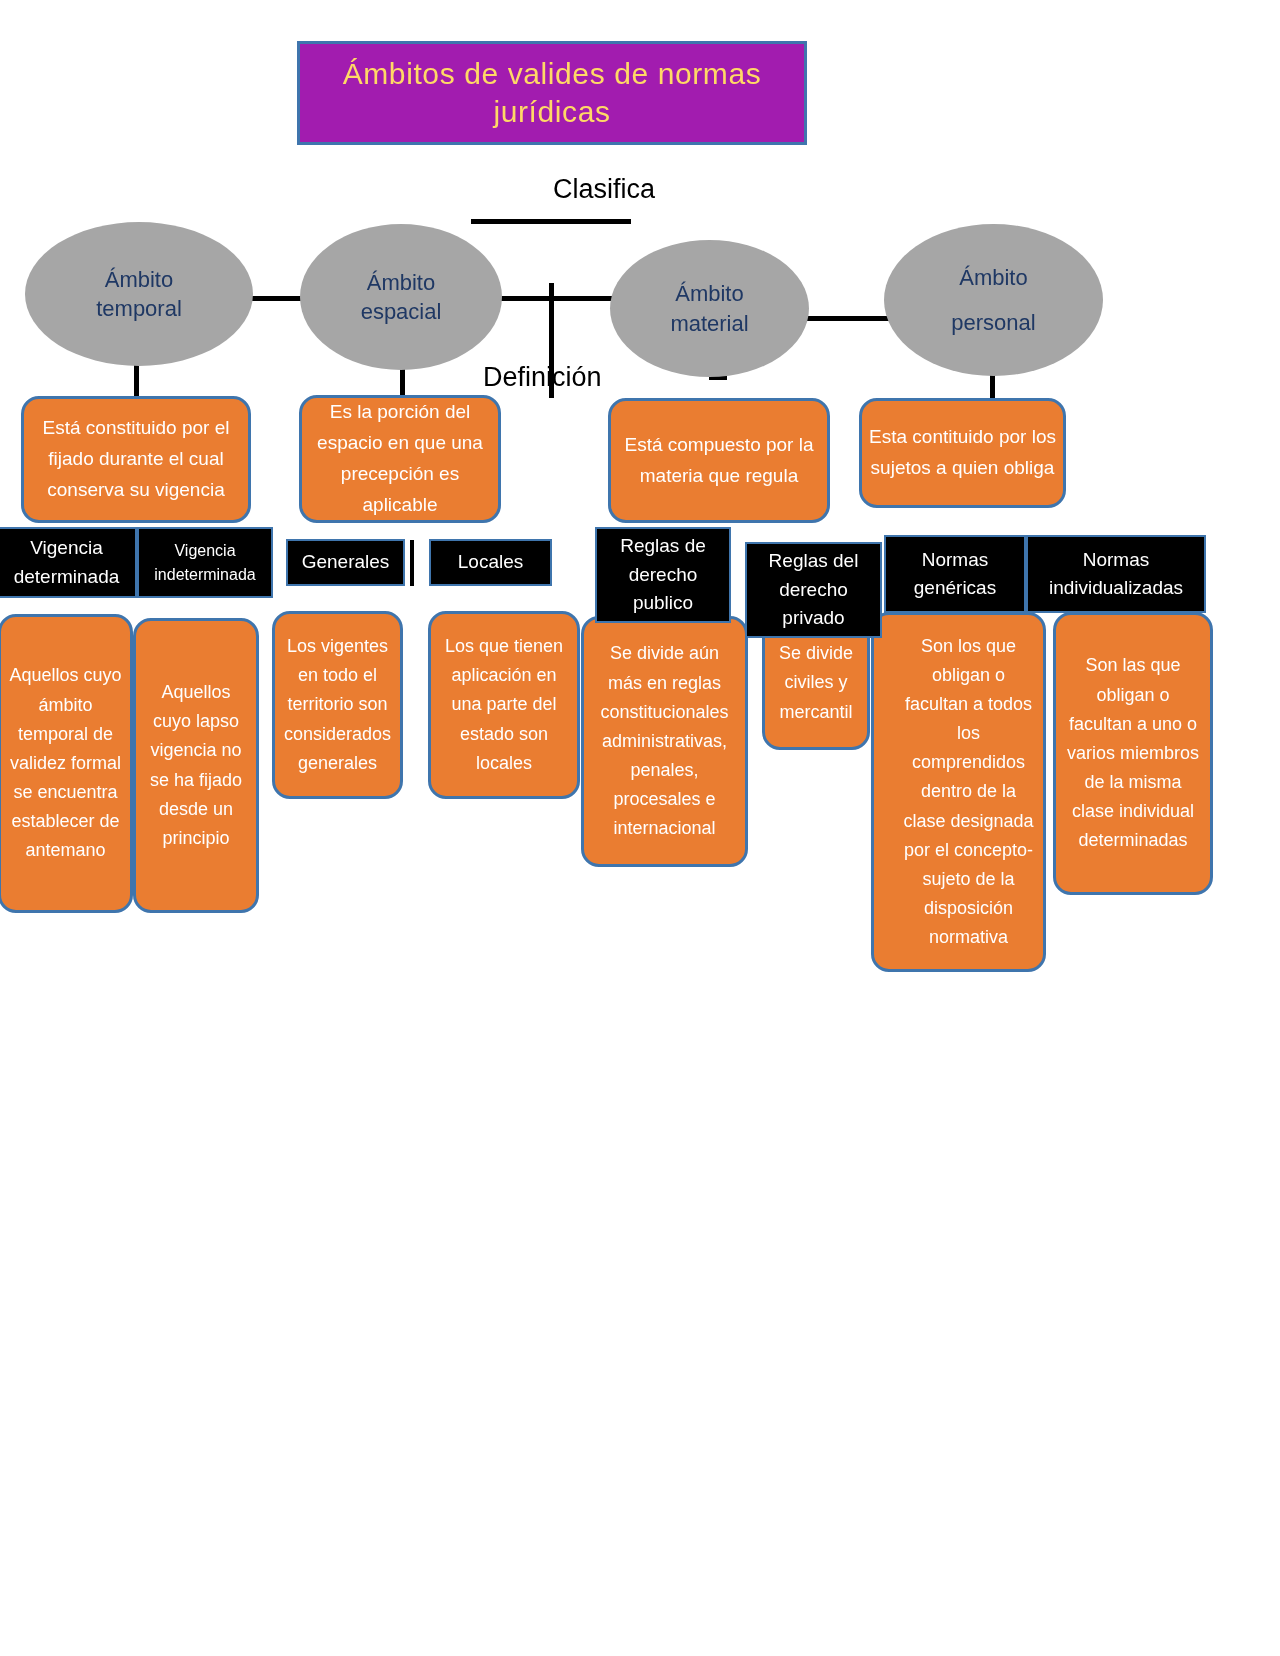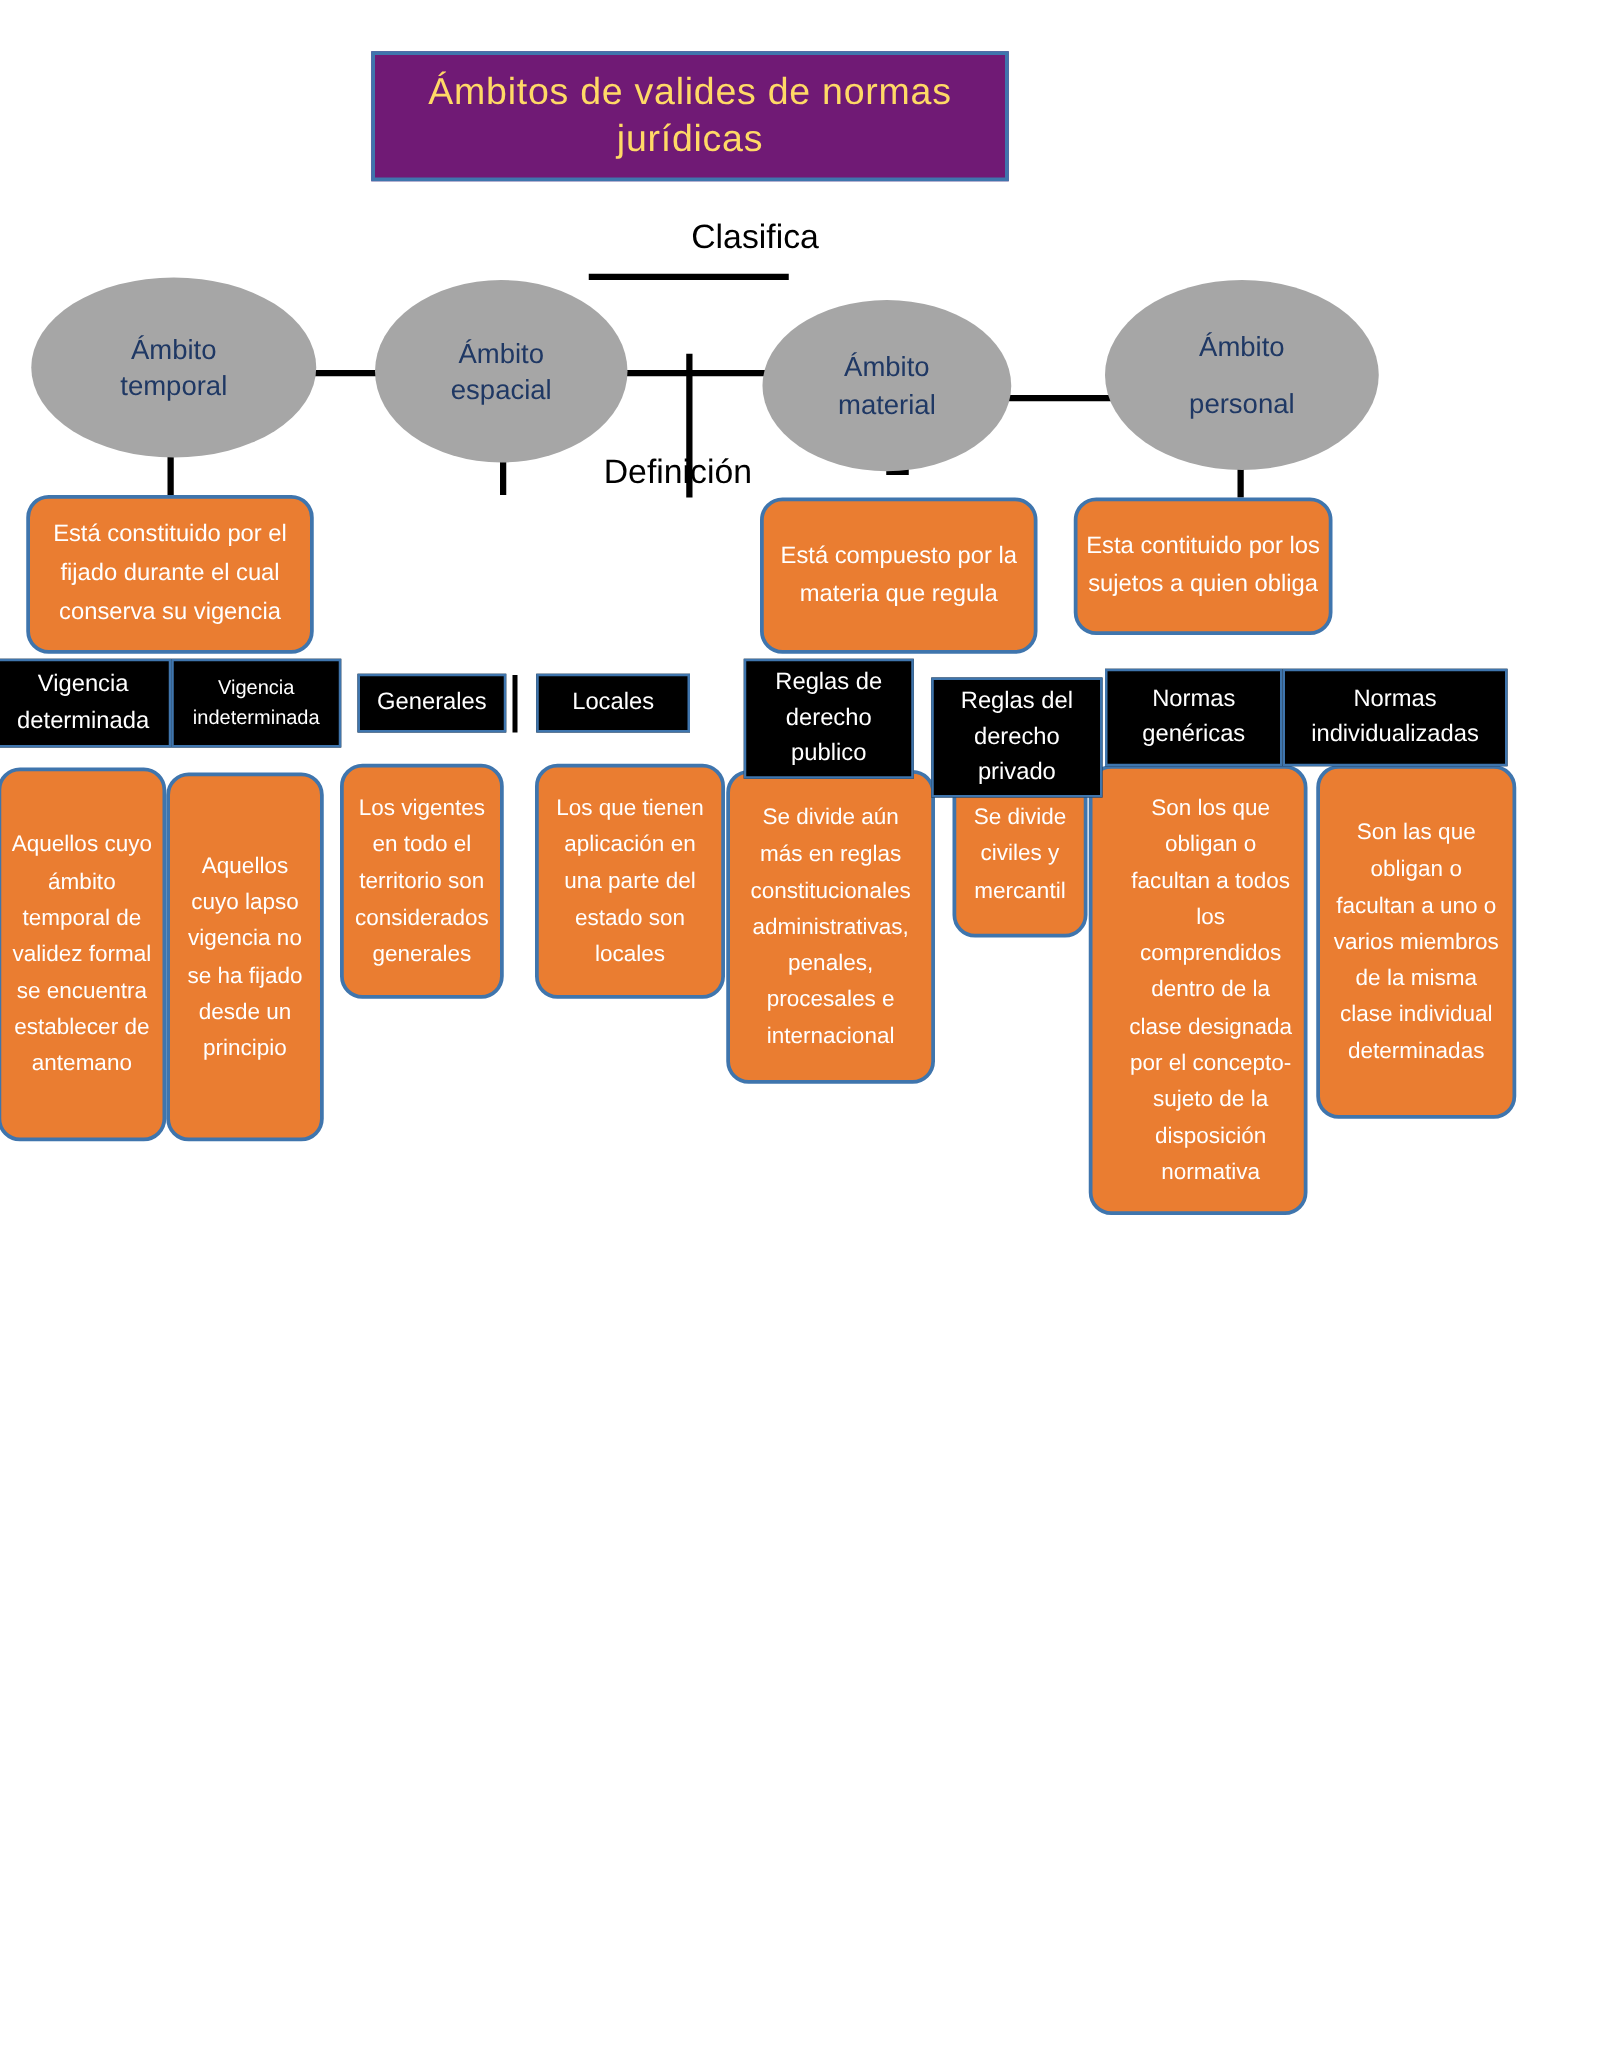--- a/index.html
+++ b/index.html
@@ -21,21 +21,21 @@
     height: 1656px;
   }
 
   
   .title-box {
     position: absolute;
     left: 297px;
     top: 41px;
     width: 510px;
     height: 104px;
-    background: #701a75;
+    background: #a21caf;
     border: 3px solid #3f75ad;
     display: flex;
     align-items: center;
     justify-content: center;
     text-align: center;
     color: #ffd966;
     font-size: 30px;
     line-height: 1.27;
     letter-spacing: 0.6px;
     padding: 0 14px;
@@ -148,20 +148,21 @@
 material</span>
   </div>
 
   <div class="ellipse wide-gap" style="left:884px; top:224px; width:219px; height:152px;">
     <span style="white-space:pre-line;">Ámbito
 personal</span>
   </div>
 
   <div class="obox" style="left:21px; top:396px; width:230px; height:127px;">Está constituido por el fijado durante el cual conserva su vigencia</div>
 
+  <div class="obox" style="left:299px; top:395px; width:202px; height:128px;">Es la porción del espacio en que una precepción es aplicable</div>
 
   <div class="obox" style="left:608px; top:398px; width:222px; height:125px;">Está compuesto por la materia que regula</div>
 
   <div class="obox" style="left:859px; top:398px; width:207px; height:110px;">Esta contituido por los sujetos a quien obliga</div>
 
   <div class="bbox" style="left:-4px; top:527px; width:141px; height:71px;">Vigencia determinada</div>
 
   <div class="bbox tiny" style="left:137px; top:527px; width:136px; height:71px;">Vigencia indeterminada</div>
 
   <div class="bbox" style="left:286px; top:539px; width:119px; height:47px;">Generales</div>

